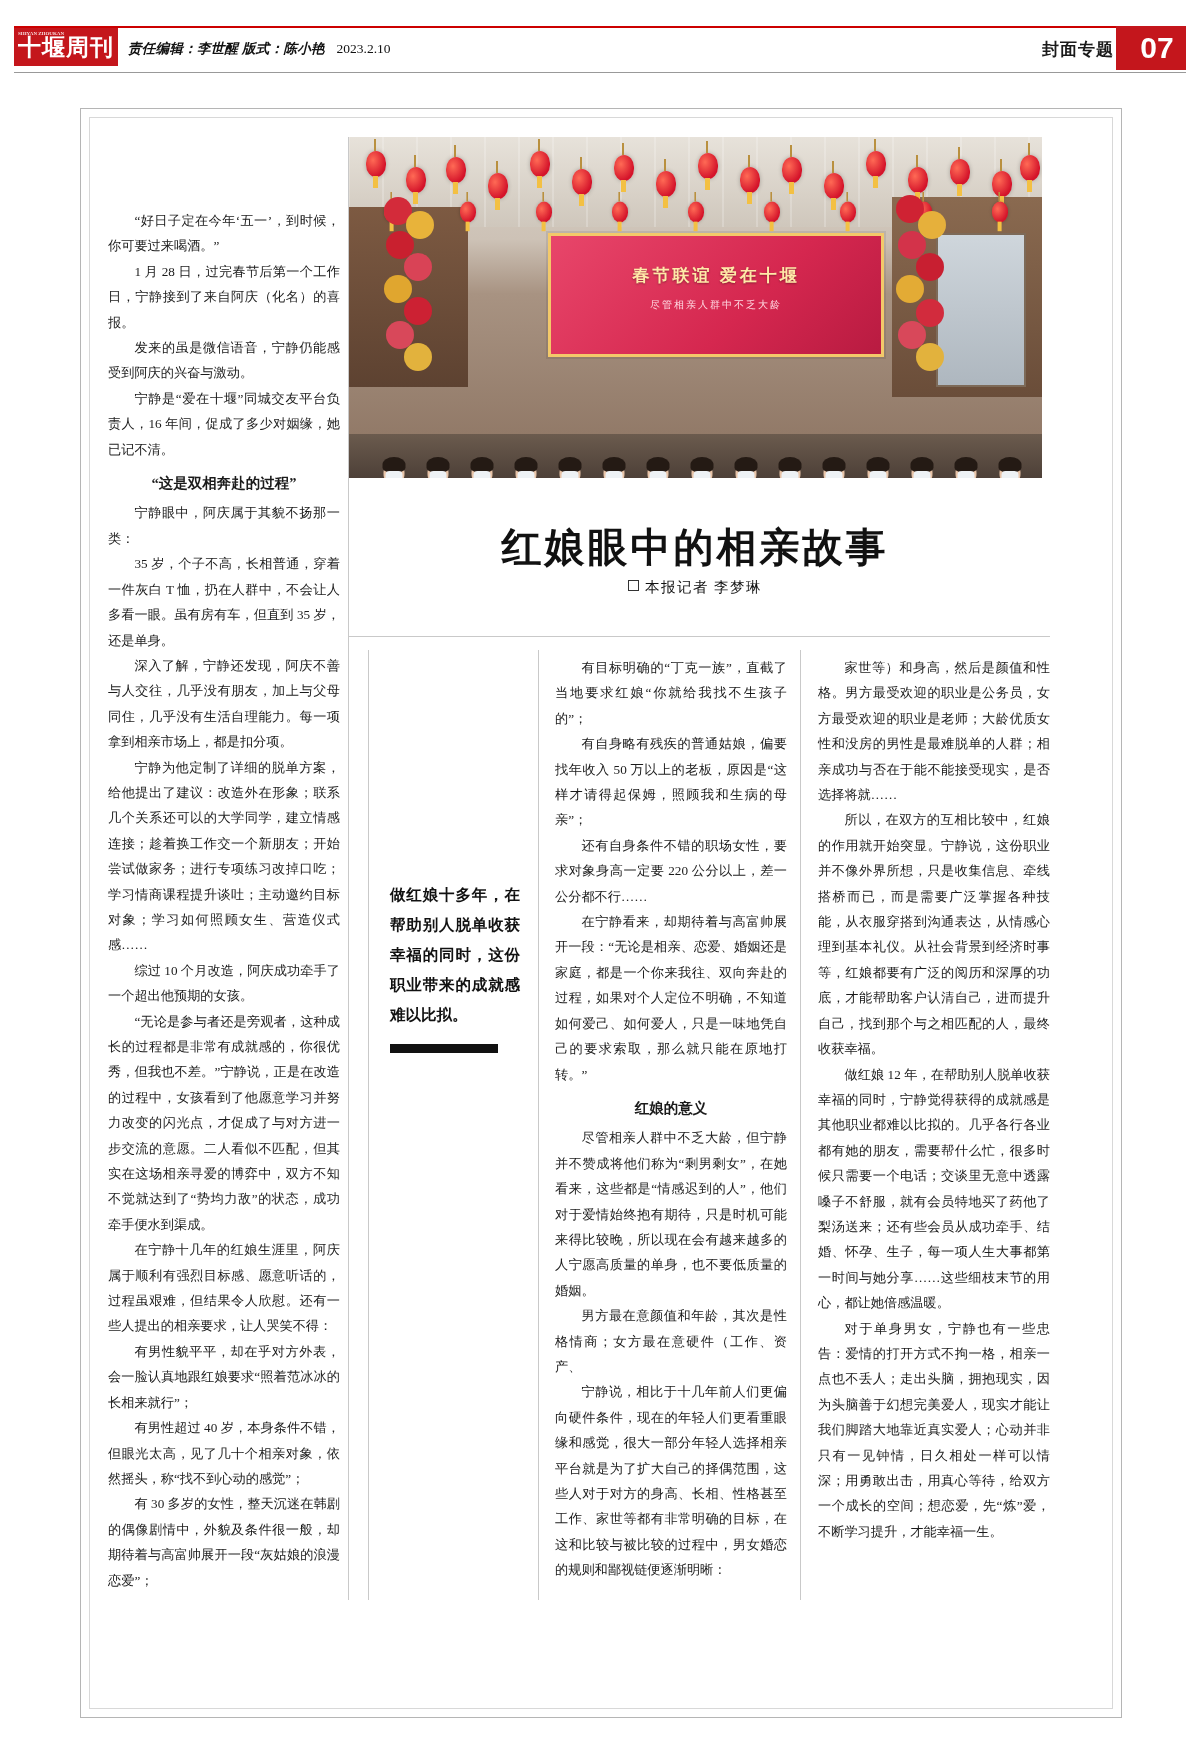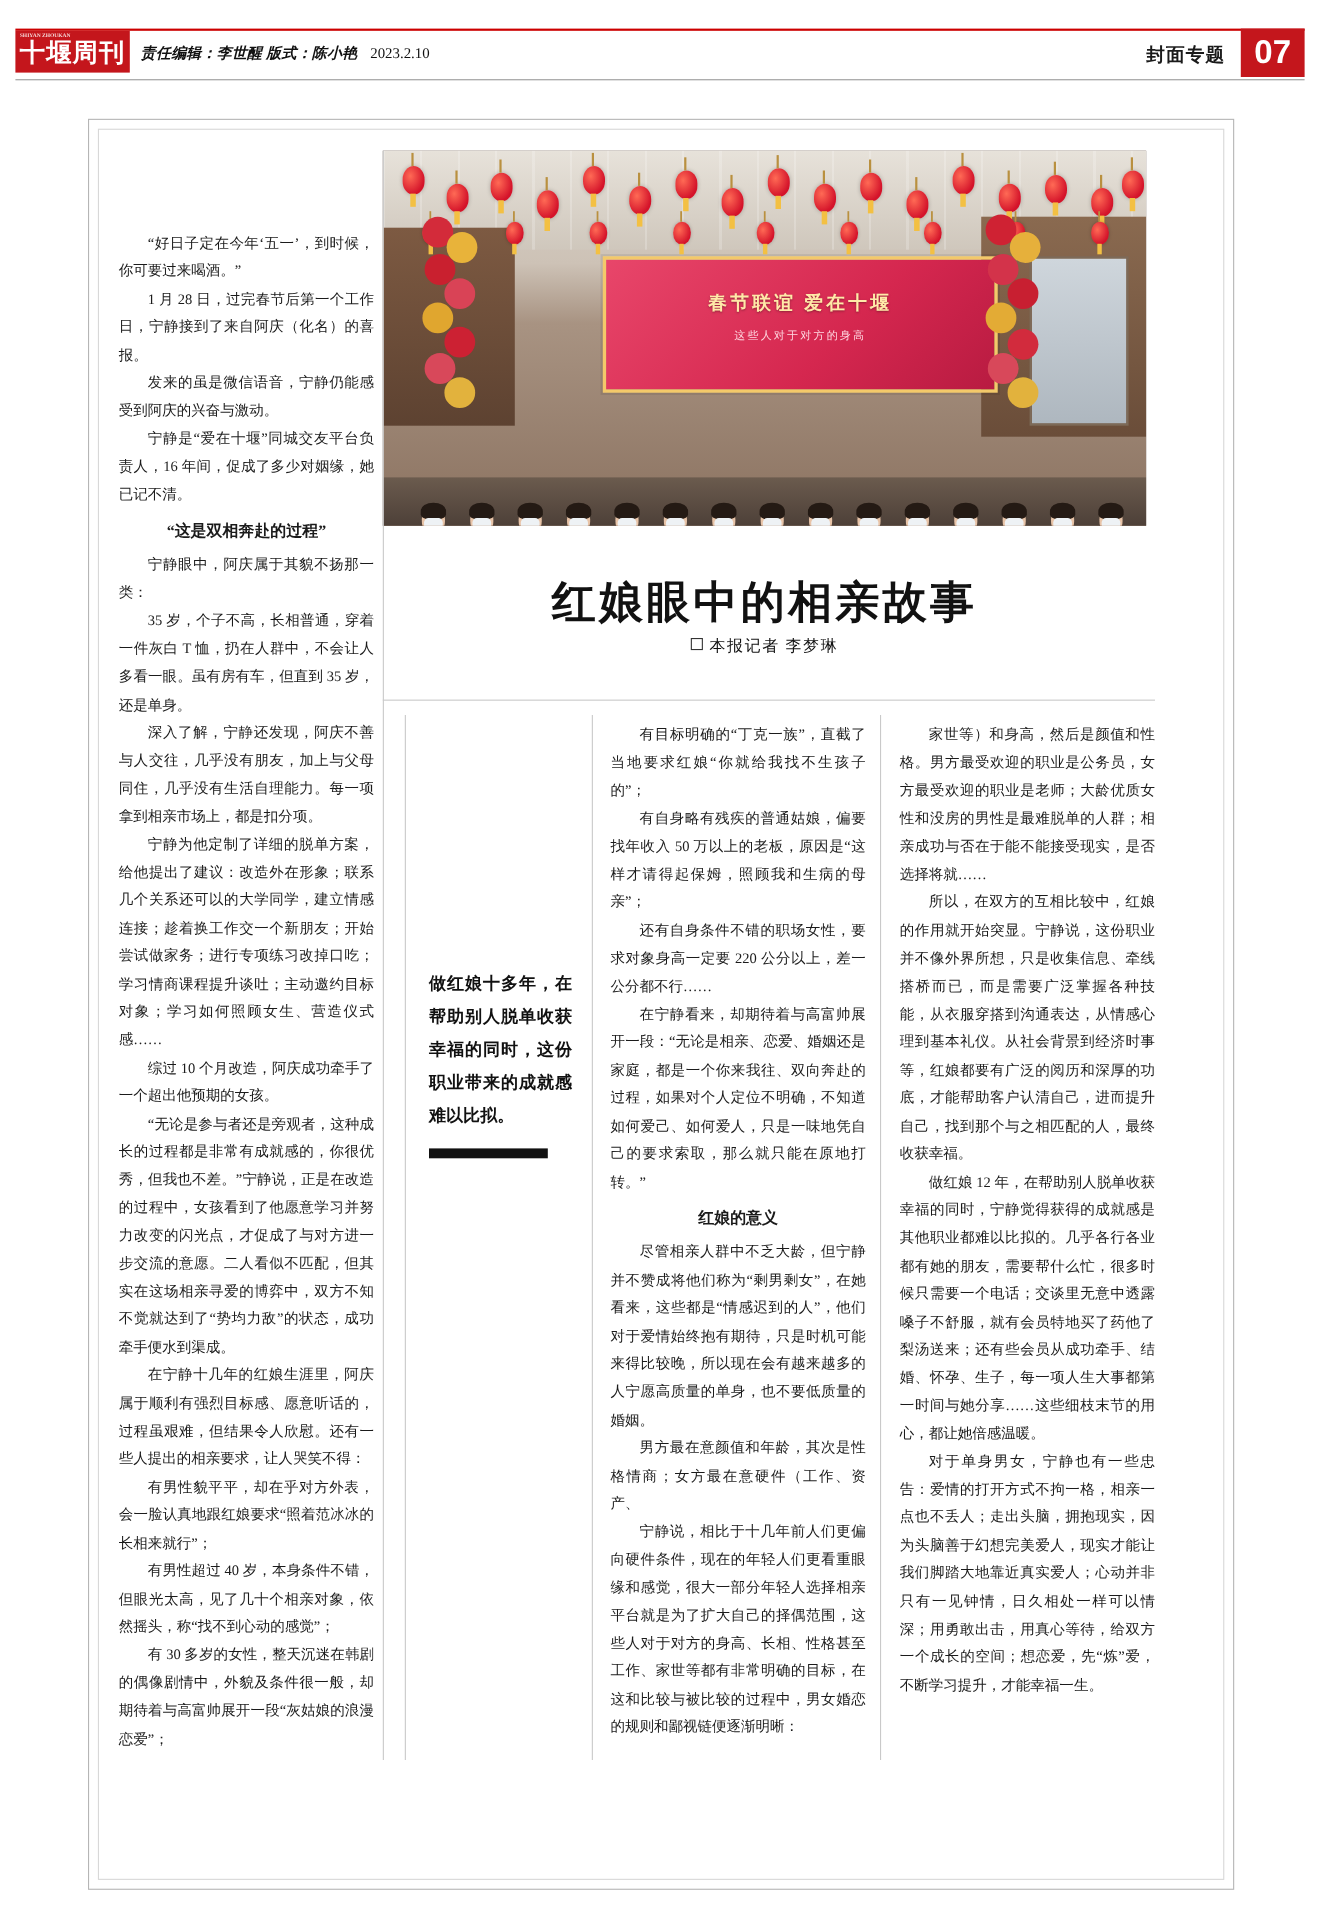--- a/index.html
+++ b/index.html
@@ -80,20 +80,21 @@
     right: 14px; top: 26px;
     width: 58px; height: 44px;
     background: #c4161c;
     color: #fff;
     font-size: 30px;
     font-weight: bold;
     font-family: "Liberation Sans", sans-serif;
     display: flex;
     align-items: center;
     justify-content: center;
+    padding-left: 12px;
   }
   .mast-rule-bottom {
     position: absolute;
     left: 14px; top: 72px;
     width: 1172px;
     height: 1px;
     background: #999;
   }
 
   
@@ -170,21 +171,20 @@
     background: repeating-linear-gradient(90deg, rgba(255,255,255,.35) 0 2px, rgba(0,0,0,0) 2px 34px);
     opacity:.6;
   }
   .photo .screen {
     position: absolute;
     left: 200px; top: 96px;
     width: 330px; height: 118px;
     background: linear-gradient(135deg,#e8466a,#d5274f 60%,#b81b41);
     border: 3px solid #f3c96a;
     box-shadow: 0 0 0 2px rgba(0,0,0,.08);
-    padding-left: 23px;
   }
   .photo .screen .txt {
     position:absolute; left:0; right:0; top:28px;
     text-align:center; color:#ffe9a8; font-size:17px; font-weight:bold;
     letter-spacing:3px; text-shadow:0 1px 2px rgba(0,0,0,.35);
     font-family:"Liberation Serif",serif;
   }
   .photo .screen .txt2 {
     position:absolute; left:0; right:0; top:62px;
     text-align:center; color:#ffd9e2; font-size:10px; letter-spacing:2px;
@@ -332,21 +332,21 @@
 
 <div class="photo">
   <div class="wall"></div>
   <div class="ceiling"></div>
   <div class="ceilinglines"></div>
   <div class="sidepanelL"></div>
   <div class="sidepanelR"></div>
   <div class="doorR"></div>
   <div class="screen">
     <div class="txt">春节联谊 爱在十堰</div>
-    <div class="txt2">这些人对于对方的身高</div>
+    <div class="txt2">尽管相亲人群中不乏大龄</div>
   </div>
   <div class="floor"></div>
   <div id="lantern-layer">
       <div class="lantern" style="left: 18px; top: 14px;"></div>
       <div class="lantern" style="left: 58px; top: 30px;"></div>
       <div class="lantern" style="left: 98px; top: 20px;"></div>
       <div class="lantern" style="left: 140px; top: 36px;"></div>
       <div class="lantern" style="left: 182px; top: 14px;"></div>
       <div class="lantern" style="left: 224px; top: 32px;"></div>
       <div class="lantern" style="left: 266px; top: 18px;"></div>

